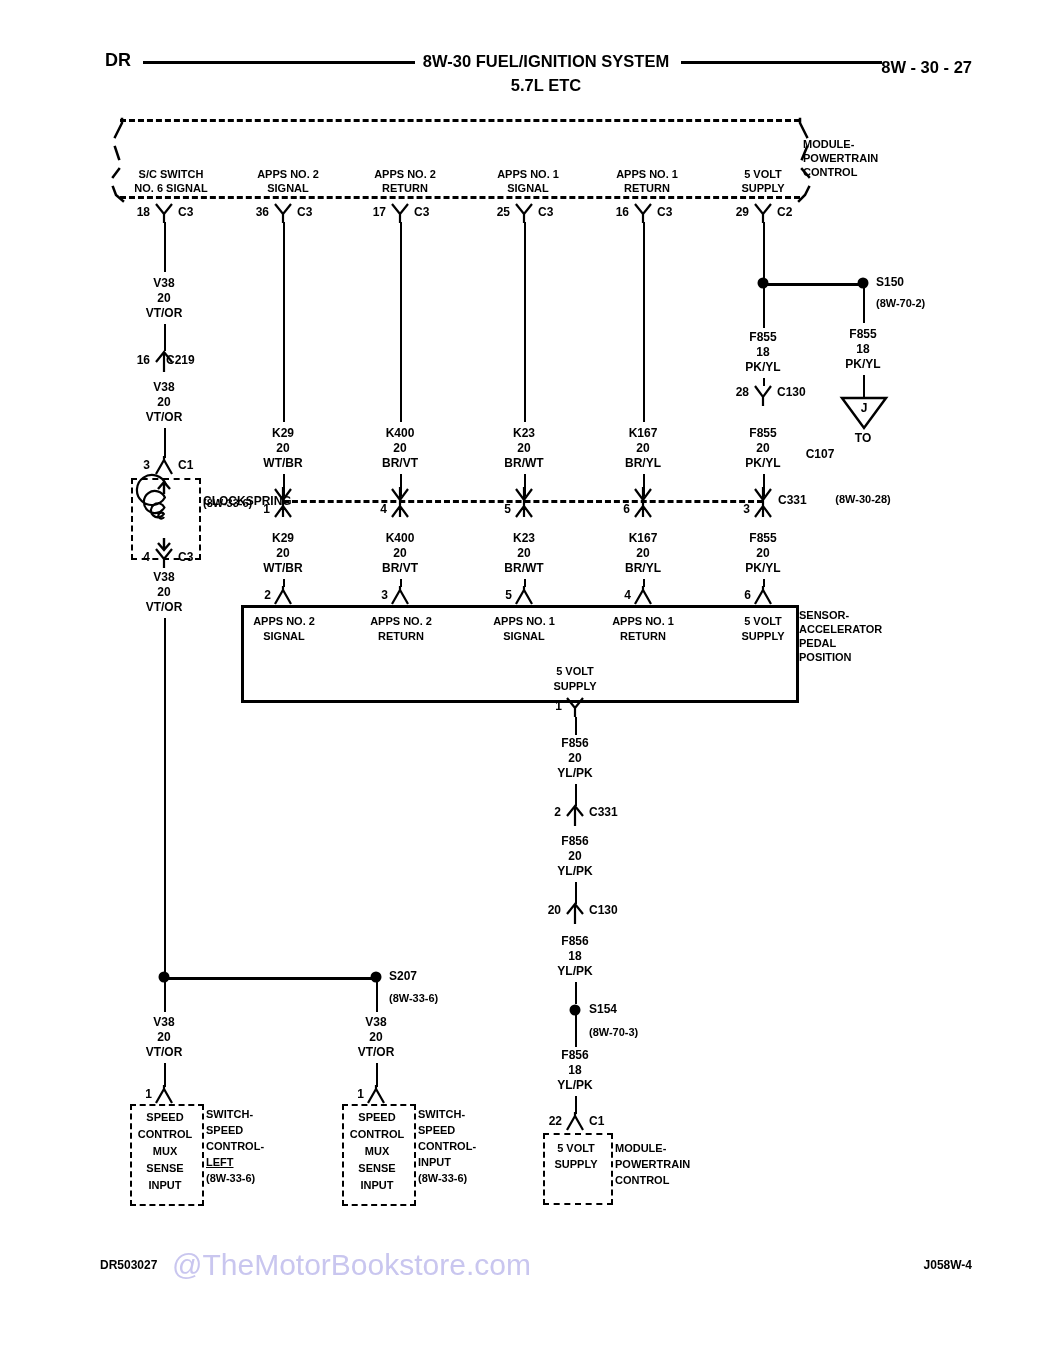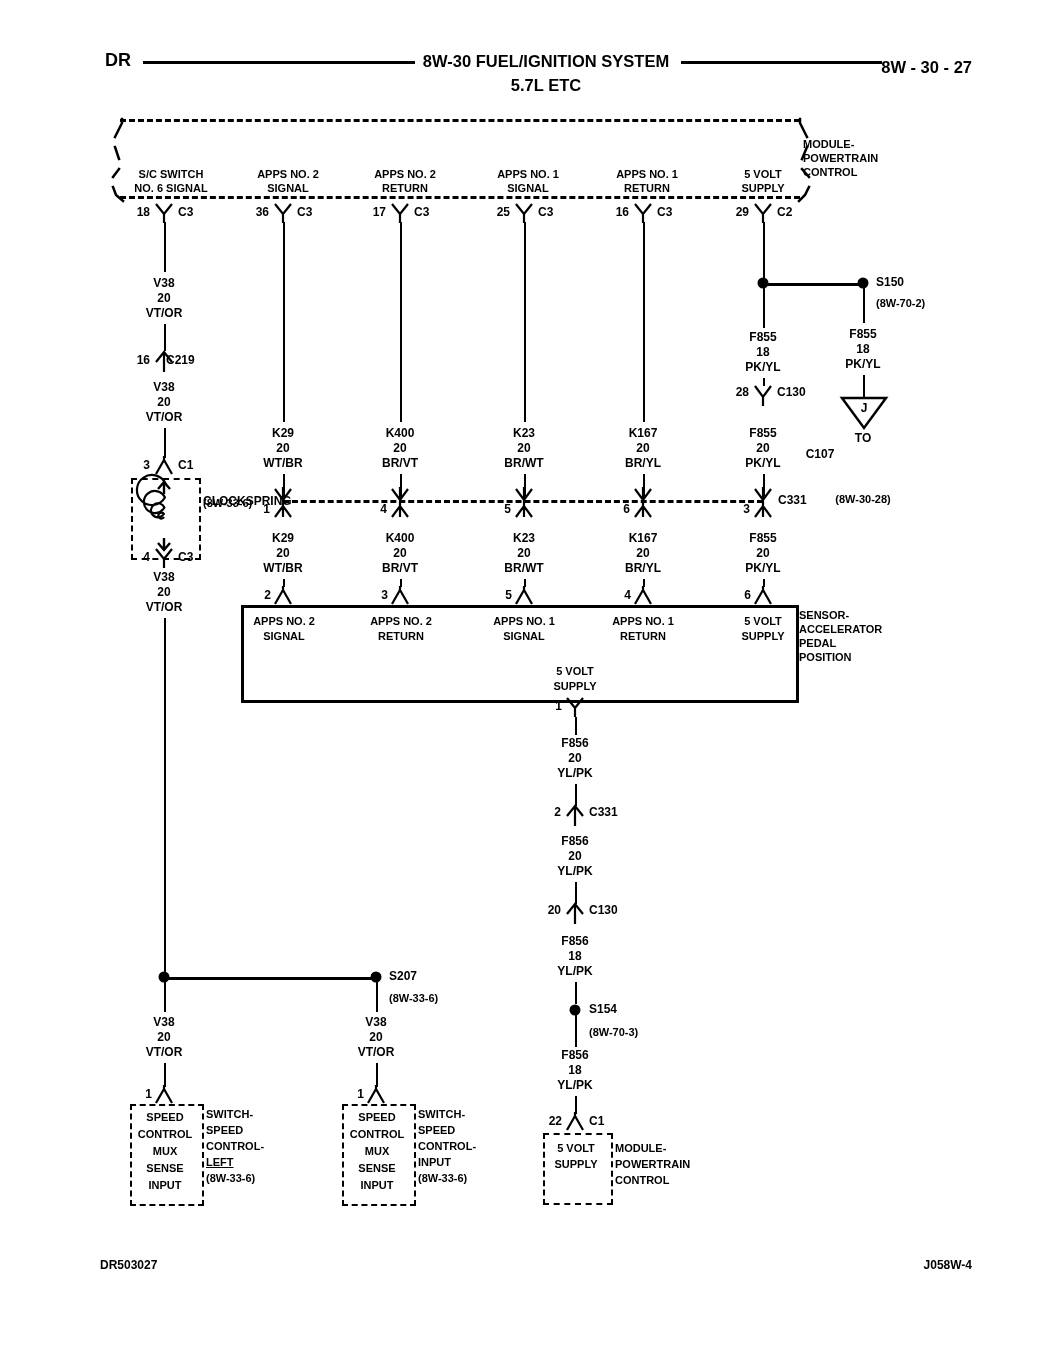--- a/index.html
+++ b/index.html
@@ -403,15 +403,16 @@
   <div class="t sz11 c" style="left:377px;top:1145px;">MUX</div>
   <div class="t sz11 c" style="left:377px;top:1162px;">SENSE</div>
   <div class="t sz11 c" style="left:377px;top:1179px;">INPUT</div>
   <div class="t sz11" style="left:418px;top:1108px;">SWITCH-</div>
   <div class="t sz11" style="left:418px;top:1124px;">SPEED</div>
   <div class="t sz11" style="left:418px;top:1140px;">CONTROL-</div>
   <div class="t sz11" style="left:418px;top:1156px;">INPUT</div>
   <div class="t sz11" style="left:418px;top:1172px;">(8W-33-6)</div>
 
   <div class="t sz12" style="left:100px;top:1259px;">DR503027</div>
+  <div class="wm" style="left:172px;top:1248px;">@TheMotorBookstore.com</div>
   <div class="t sz12 r" style="left:972px;top:1259px;">J058W-4</div>
 
 </div>
 
 </body></html>

